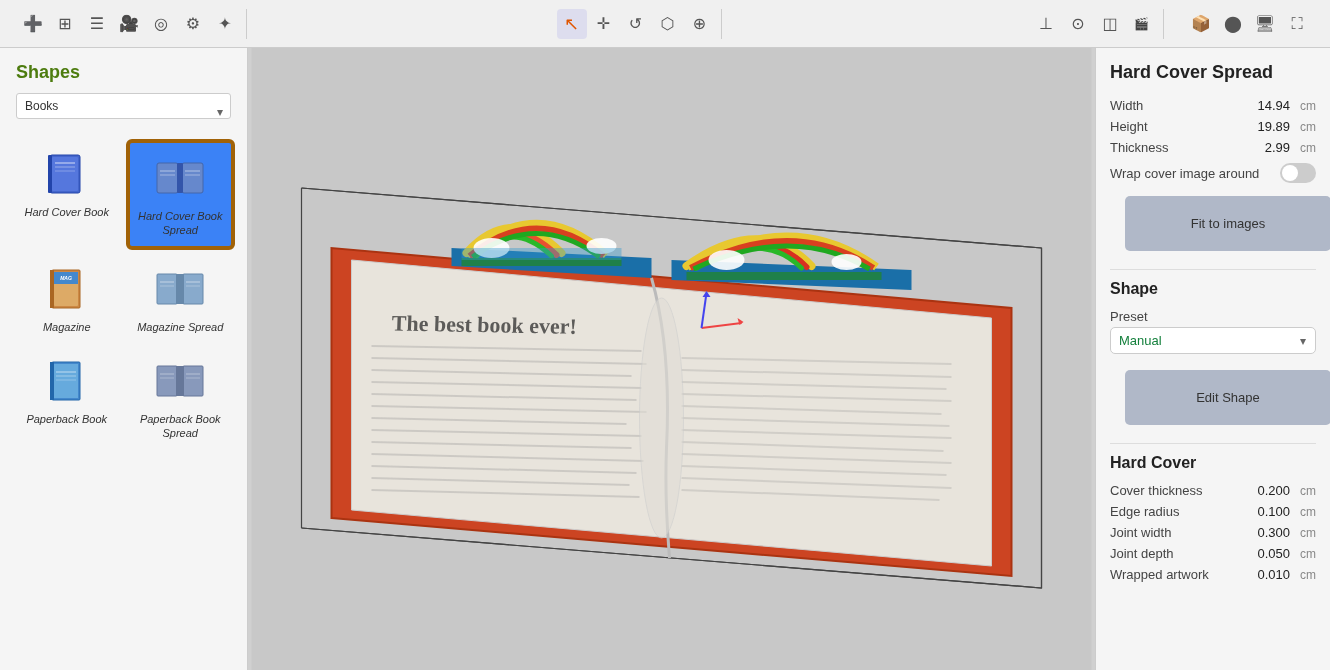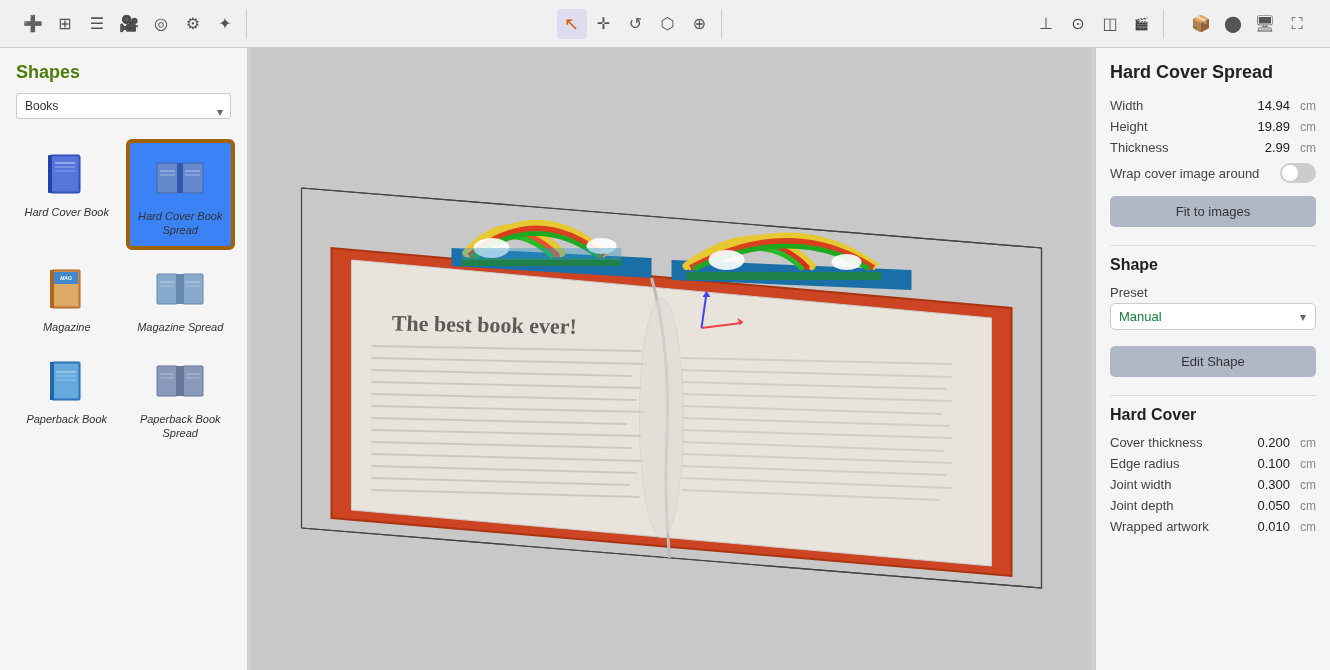--- a/index.html
+++ b/index.html
@@ -164,29 +164,29 @@
       content: '';
       position: absolute;
       width: 16px; height: 16px;
       background: white;
       border-radius: 50%;
       top: 2px; left: 2px;
       transition: left 0.2s;
     }
     .panel-btn {
       width: 100%;
-      padding: 8px;
+      padding: 20px;
       background: #b0b8c8;
       border: none;
       border-radius: 5px;
       font-size: 13px;
       color: #333;
       cursor: pointer;
       font-weight: 500;
-      margin: 8px 0;
+      margin: 8px 15px;
     }
     .panel-divider {
       border: none;
       border-top: 1px solid #ddd;
       margin: 10px 0;
     }
     .sub-section-title {
       font-size: 16px;
       font-weight: 600;
       color: #222;

